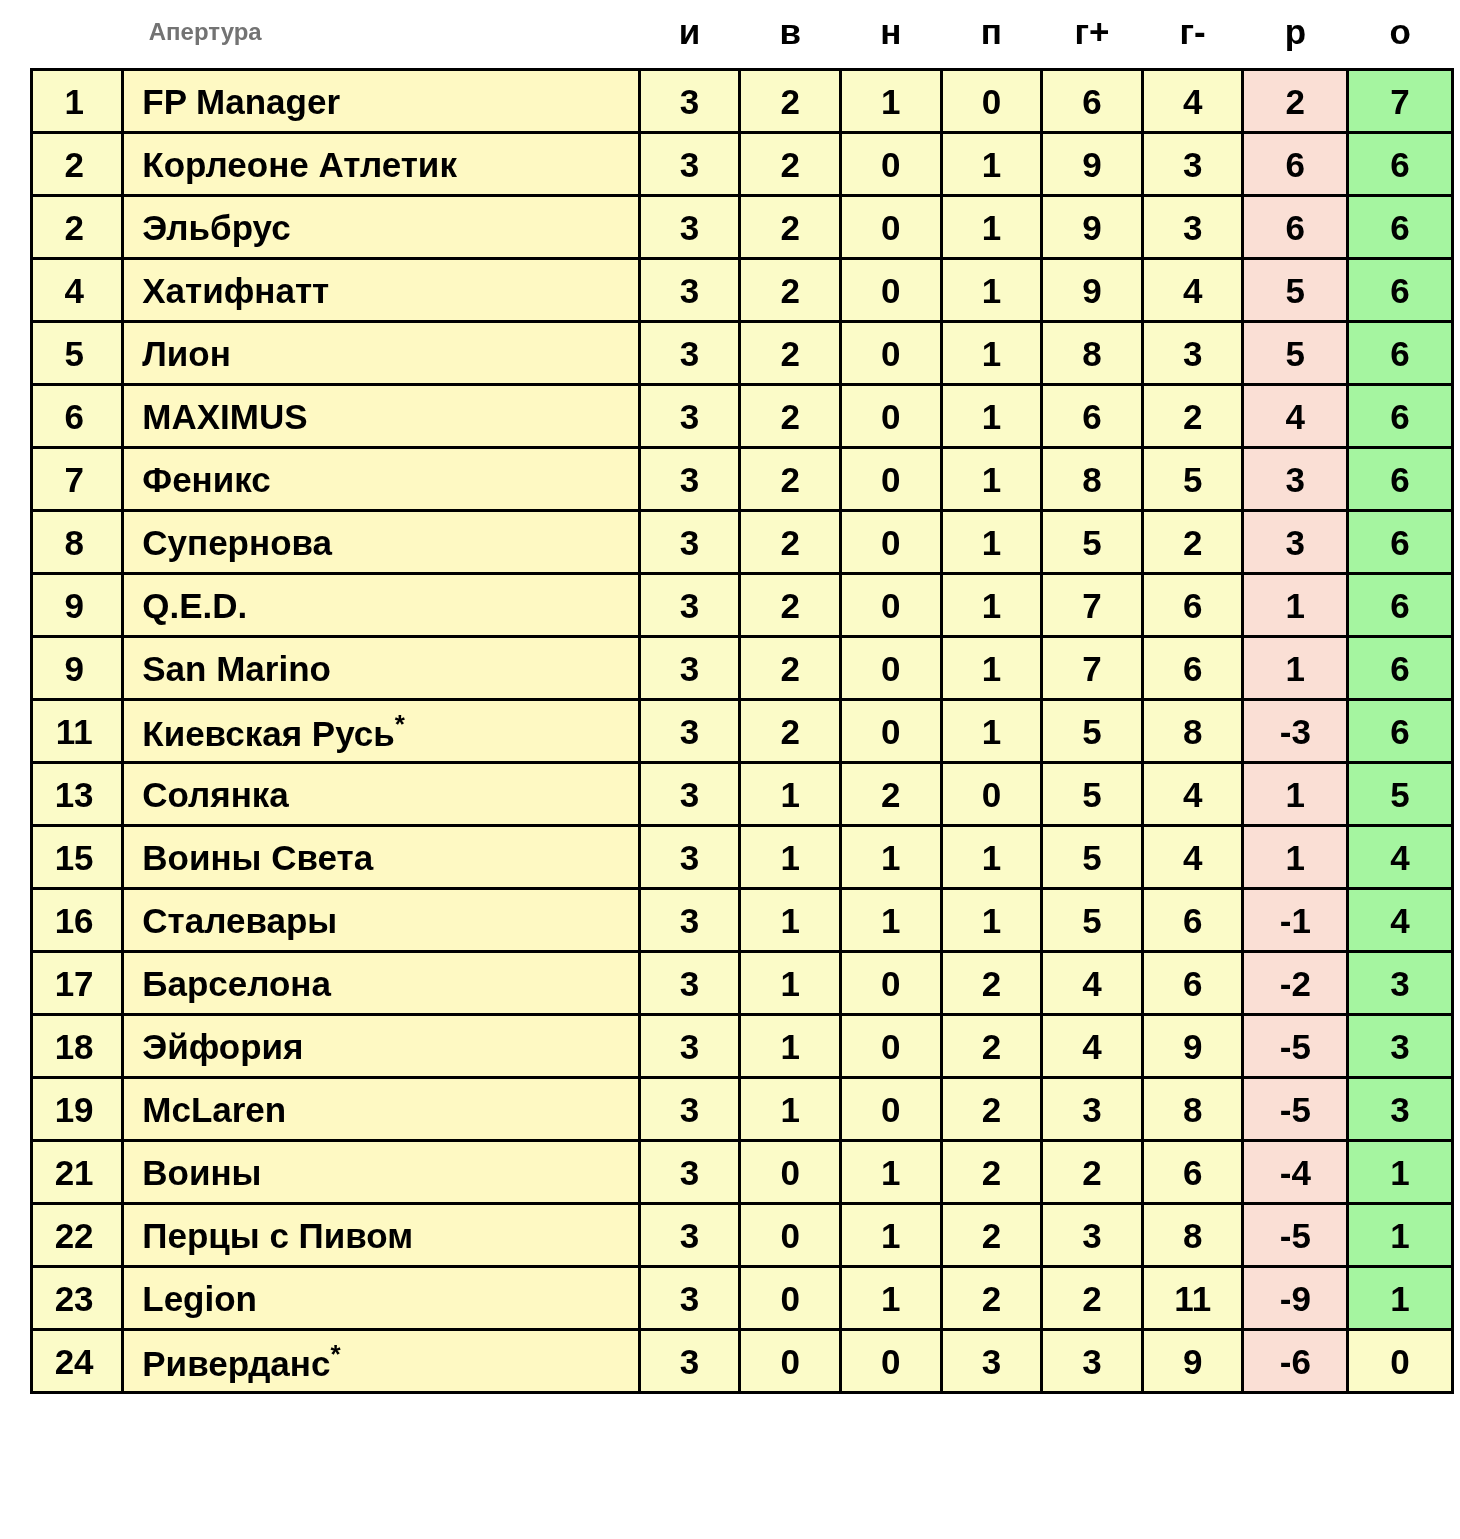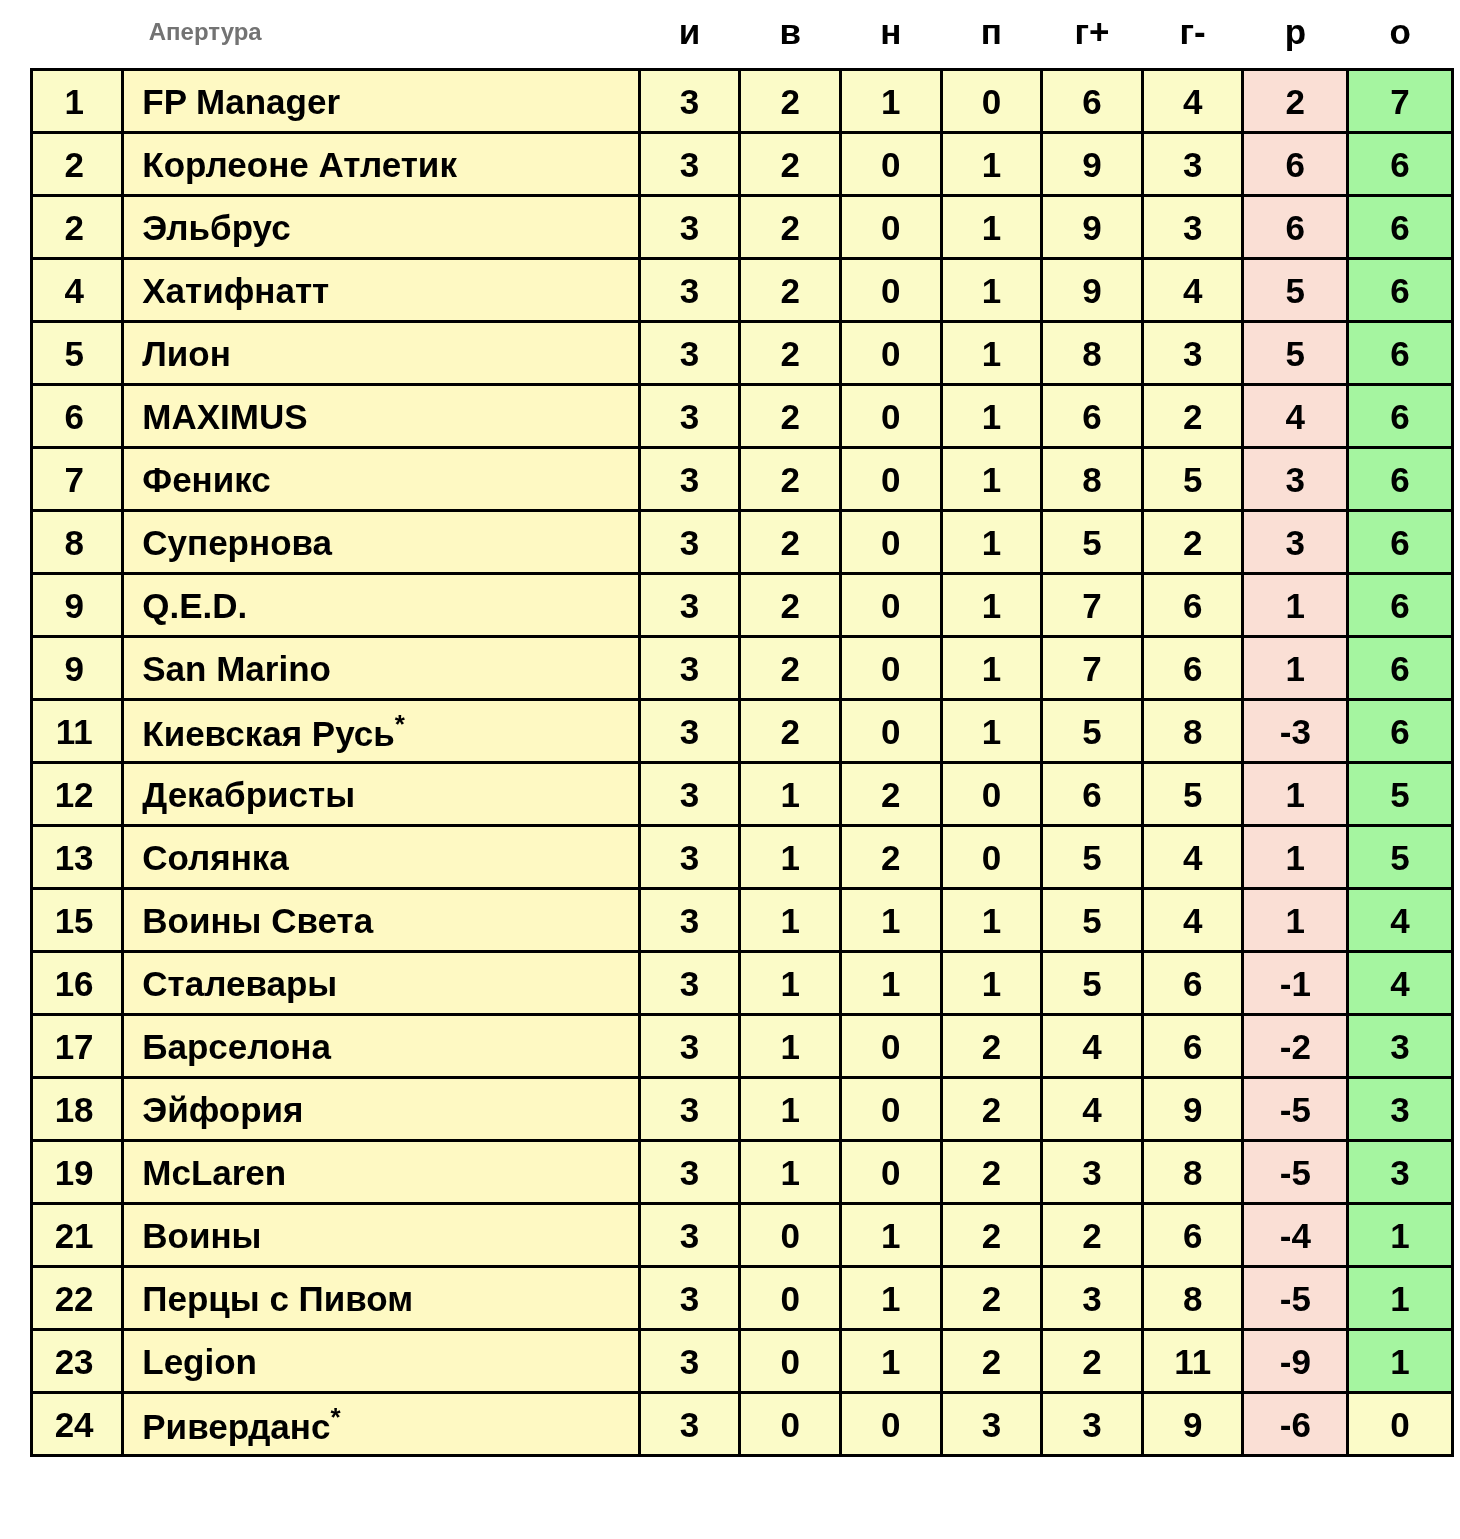--- a/index.html
+++ b/index.html
@@ -248,32 +248,20 @@
           <td class="stat">3</td>
           <td class="stat">2</td>
           <td class="stat">0</td>
           <td class="stat">1</td>
           <td class="stat">5</td>
           <td class="stat">8</td>
           <td class="diff">-3</td>
           <td class="points">6</td>
         </tr>
         <tr>
-          <td class="pos">12</td>
-          <td class="team">Декабристы</td>
-          <td class="stat">3</td>
-          <td class="stat">1</td>
-          <td class="stat">2</td>
-          <td class="stat">0</td>
-          <td class="stat">6</td>
-          <td class="stat">5</td>
-          <td class="diff">1</td>
-          <td class="points">5</td>
-        </tr>
-        <tr>
           <td class="pos">13</td>
           <td class="team">Солянка</td>
           <td class="stat">3</td>
           <td class="stat">1</td>
           <td class="stat">2</td>
           <td class="stat">0</td>
           <td class="stat">5</td>
           <td class="stat">4</td>
           <td class="diff">1</td>
           <td class="points">5</td>

